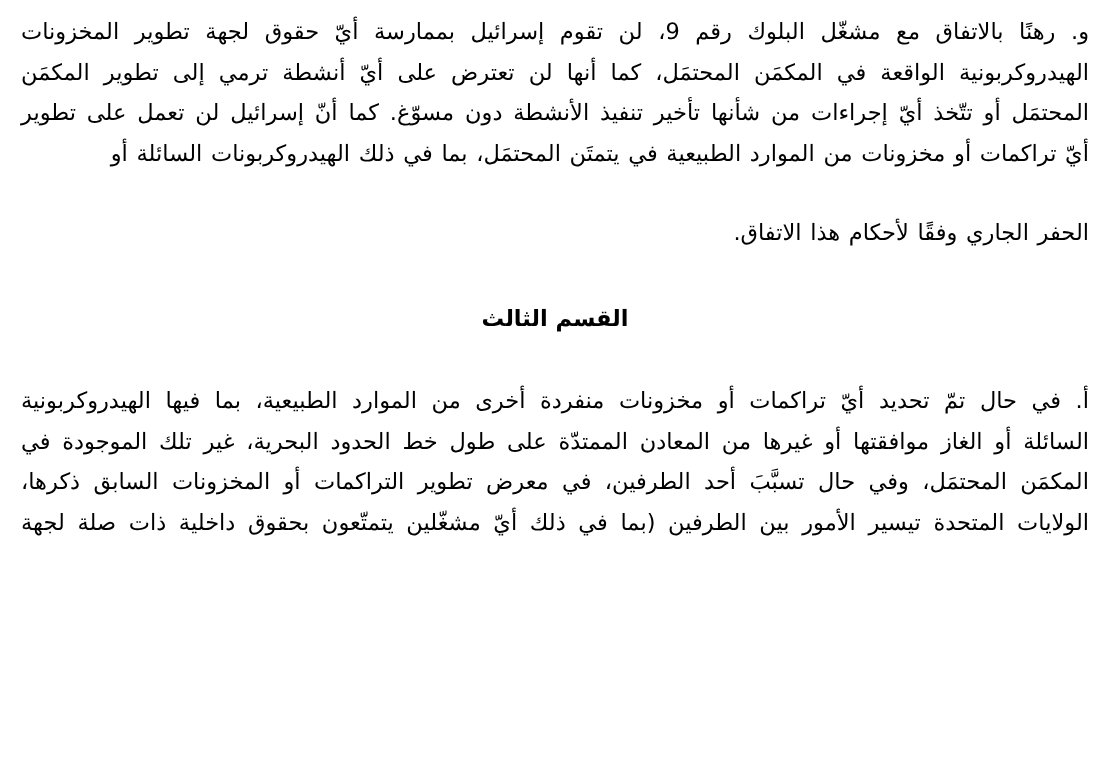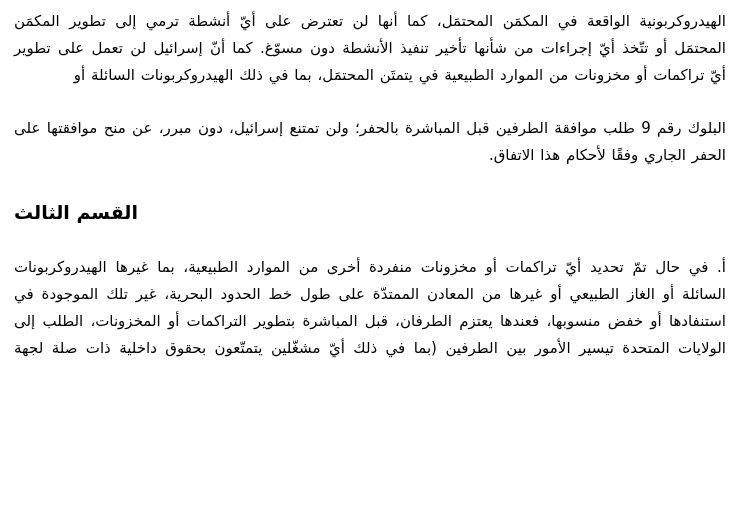--- a/index.html
+++ b/index.html
@@ -31,43 +31,43 @@
     text-justify: inter-word;
     word-spacing: 1px;
   }
   .para:not(.full-last) .line:last-child {
     text-align-last: right;
   }
   .para.full-last .line:last-child {
     text-align-last: justify;
   }
   .heading {
-    text-align: left;
+    text-align: center;
     font-weight: bold;
-    font-size: 19px;
+    font-size: 15px;
     line-height: 27px;
     margin: 30px 0 28px 0;
   }
 </style>
 </head>
 <body>
 
 <div class="page">
   <div class="para">
+      <div class="line">و. رهنًا بالاتفاق مع مشغّل البلوك رقم 9، لن تقوم إسرائيل بممارسة أيّ حقوق لجهة تطوير المخزونات</div>
       <div class="line">الهيدروكربونية الواقعة في المكمَن المحتمَل، كما أنها لن تعترض على أيّ أنشطة ترمي إلى تطوير المكمَن</div>
       <div class="line">المحتمَل أو تتّخذ أيّ إجراءات من شأنها تأخير تنفيذ الأنشطة دون مسوّغ. كما أنّ إسرائيل لن تعمل على تطوير</div>
       <div class="line">أيّ تراكمات أو مخزونات من الموارد الطبيعية في يتمتَن المحتمَل، بما في ذلك الهيدروكربونات السائلة أو</div>
     </div>
 
   <div class="para">
-      <div class="line">البلوك رقم 9 طلب موافقة الطرفين قبل المباشرة بالحفر؛ ولن تمتنع إسرائيل، دون مبرر، عن منح موافقتها على</div>
       <div class="line">الحفر الجاري وفقًا لأحكام هذا الاتفاق.</div>
     </div>
 
   <div class="heading">القسم الثالث</div>
 
   <div class="para full-last">
-      <div class="line">أ. في حال تمّ تحديد أيّ تراكمات أو مخزونات منفردة أخرى من الموارد الطبيعية، بما غيرها الهيدروكربونات</div>
-      <div class="line">السائلة أو الغاز الطبيعي أو غيرها من المعادن الممتدّة على طول خط الحدود البحرية، غير تلك الموجودة في</div>
-      <div class="line">استنفادها أو خفض منسوبها، فعندها يعتزم الطرفان، قبل المباشرة بتطوير التراكمات أو المخزونات، الطلب إلى</div>
+      <div class="line">أ. في حال تمّ تحديد أيّ تراكمات أو مخزونات منفردة أخرى من الموارد الطبيعية، بما فيها الهيدروكربونية</div>
+      <div class="line">السائلة أو الغاز موافقتها أو غيرها من المعادن الممتدّة على طول خط الحدود البحرية، غير تلك الموجودة في</div>
+      <div class="line">المكمَن المحتمَل، وفي حال تسبَّبَ أحد الطرفين، في معرض تطوير التراكمات أو المخزونات السابق ذكرها،</div>
       <div class="line">الولايات المتحدة تيسير الأمور بين الطرفين (بما في ذلك أيّ مشغّلين يتمتّعون بحقوق داخلية ذات صلة لجهة</div>
     </div>
 </div>
 
 </body></html>

